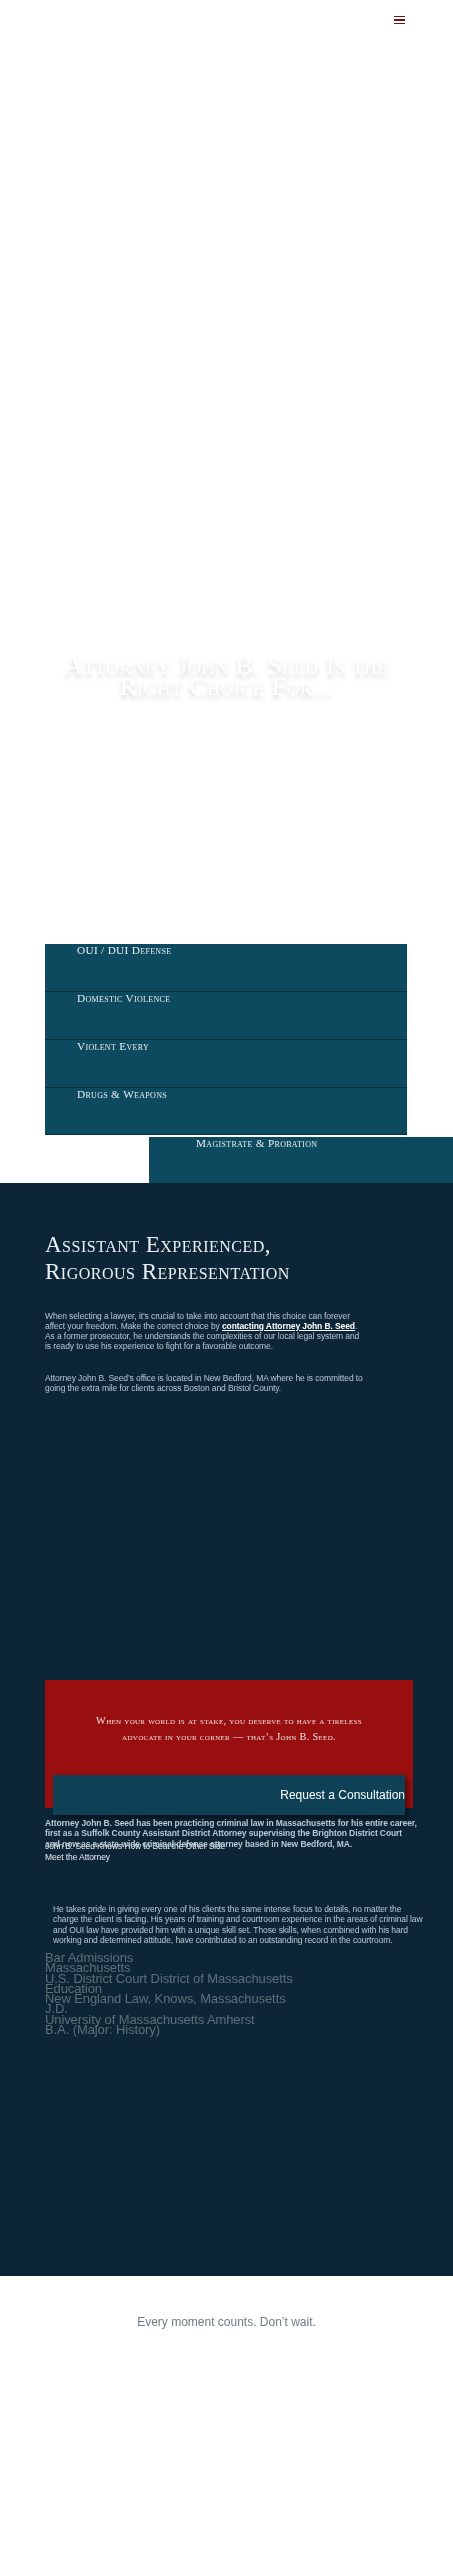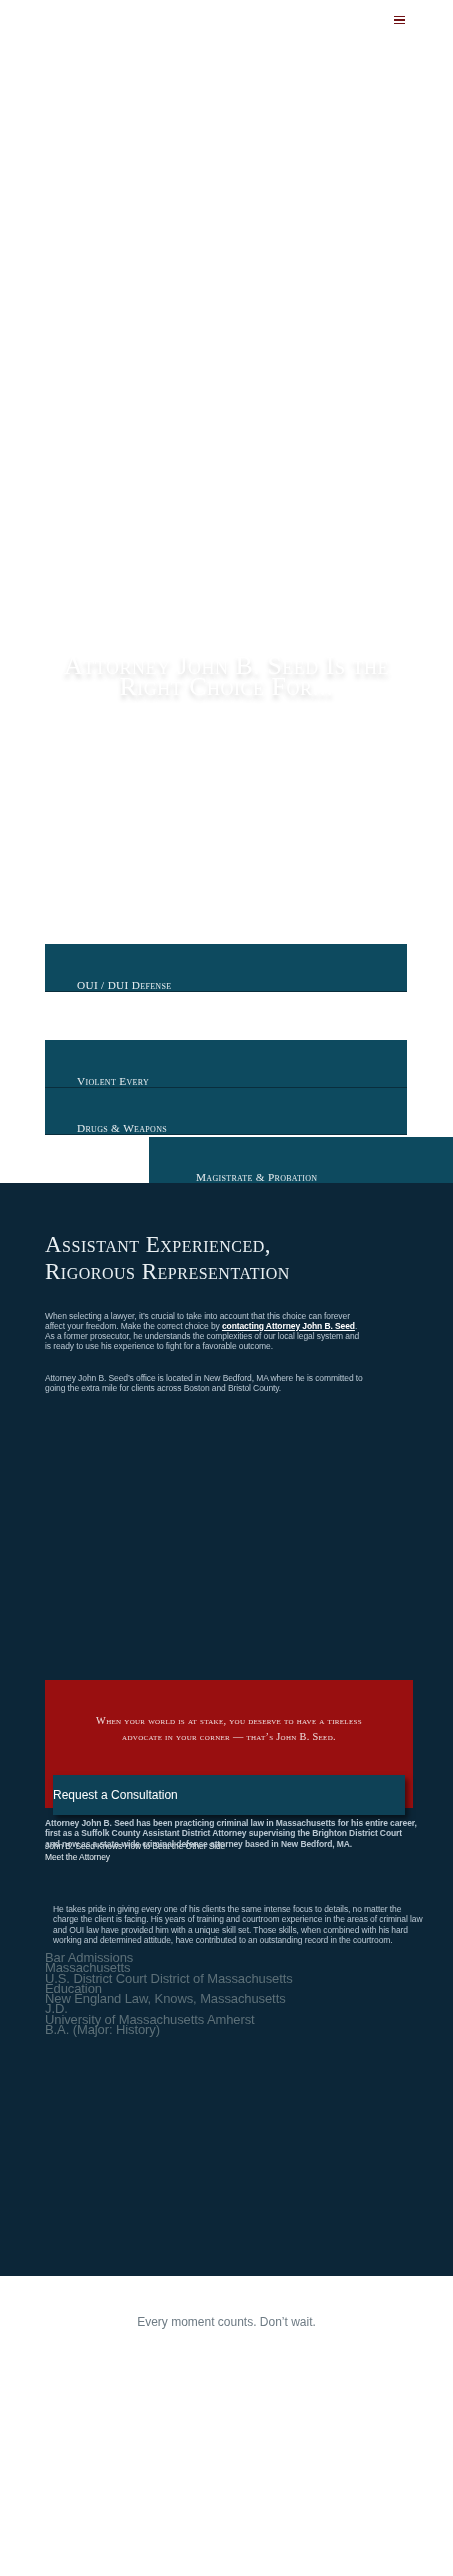--- a/index.html
+++ b/index.html
@@ -12,21 +12,21 @@
 
   
   .hero{position:absolute;top:656px;left:0;width:453px;text-align:center;
         font-family:"Liberation Serif",serif;font-variant:small-caps;
         color:#ffffff;font-size:26px;line-height:20.6px;letter-spacing:0.5px;
         text-shadow:0 3.6px 4.6px rgba(90,90,90,0.25);}
 
   
   .pa-box{position:absolute;left:45px;width:362px;height:48px;background:#0d4a5f;
           border-bottom:1px solid #092e3d;box-sizing:border-box;
-          display:flex;align-items:flex-end;padding-left:32px;cursor:pointer;}
+          display:flex;align-items:flex-start;padding-left:32px;cursor:pointer;}
   .pa-label{font-family:"Liberation Serif",serif;font-variant:small-caps;
             font-size:11.3px;color:#e9eef1;letter-spacing:0.3px;}
   .pa-1{top:944px;} .pa-2{top:992px;} .pa-3{top:1040px;} .pa-4{top:1088px;height:47px;}
   .pa-5{top:1137px;left:149px;width:317px;height:46px;padding-left:47px;border-bottom:none;}
 
   
   .navy-bg{position:absolute;top:1183px;left:0;width:453px;height:1093px;background:#0c2638;}
 
   .intro-heading{position:absolute;top:1231px;left:45px;width:381px;
                  font-family:"Liberation Serif",serif;font-variant:small-caps;
@@ -35,21 +35,21 @@
   .intro-p1{position:absolute;top:1302px;left:45px;width:319px;}
   .intro-p2{position:absolute;top:1364px;left:45px;width:319px;}
   .inline-link{color:#ffffff;font-weight:bold;text-decoration:underline;cursor:pointer;}
 
   
   .cta-banner{position:absolute;top:1680px;left:45px;width:368px;height:128px;background:#990f10;}
   .cta-text{position:absolute;top:1713px;left:81px;width:296px;text-align:center;
             font-family:"Liberation Serif",serif;font-variant:small-caps;
             font-size:10.3px;line-height:16px;color:#efdfdf;letter-spacing:0.3px;}
   .cta-button{position:absolute;top:1775px;left:53px;width:352px;height:40px;background:#0e4156;
-              display:flex;align-items:center;justify-content:flex-start;
+              display:flex;align-items:center;justify-content:flex-end;
               color:#ffffff;font-size:12px;cursor:pointer;
               box-shadow:3.1px 3.6px 5.2px rgba(0,0,0,0.5);}
 
   
   .bio-line{position:absolute;left:45px;width:373px;}
   .bio-bright{color:#e8eef2;}
   .bio-h1{top:1841px;} .bio-h2{top:1852px;}
   .bio-p1{top:1818px;font-weight:bold;} .bio-p2{top:1904px;margin-left:8px;}
   .credentials{position:absolute;top:1953px;left:45px;width:373px;}
   .cred-item{font-size:13px;line-height:10.3px;color:#5d7078;letter-spacing:-0.1px;}
@@ -69,20 +69,23 @@
     <div class="bar"></div>
   </div>
 
   <div class="hero">
     <div>Attorney John B. Seed Is the</div>
     <div>Right Choice For...</div>
   </div>
 
   <div class="pa-box pa-1">
     <span class="pa-label">OUI / DUI Defense</span>
+  </div>
+  <div class="pa-box pa-2">
+    <span class="pa-label">Domestic Violence</span>
   </div>
   <div class="pa-box pa-3">
     <span class="pa-label">Violent Every</span>
   </div>
   <div class="pa-box pa-4">
     <span class="pa-label">Drugs &amp; Weapons</span>
   </div>
   <div class="pa-box pa-5">
     <span class="pa-label">Magistrate &amp; Probation</span>
   </div>

